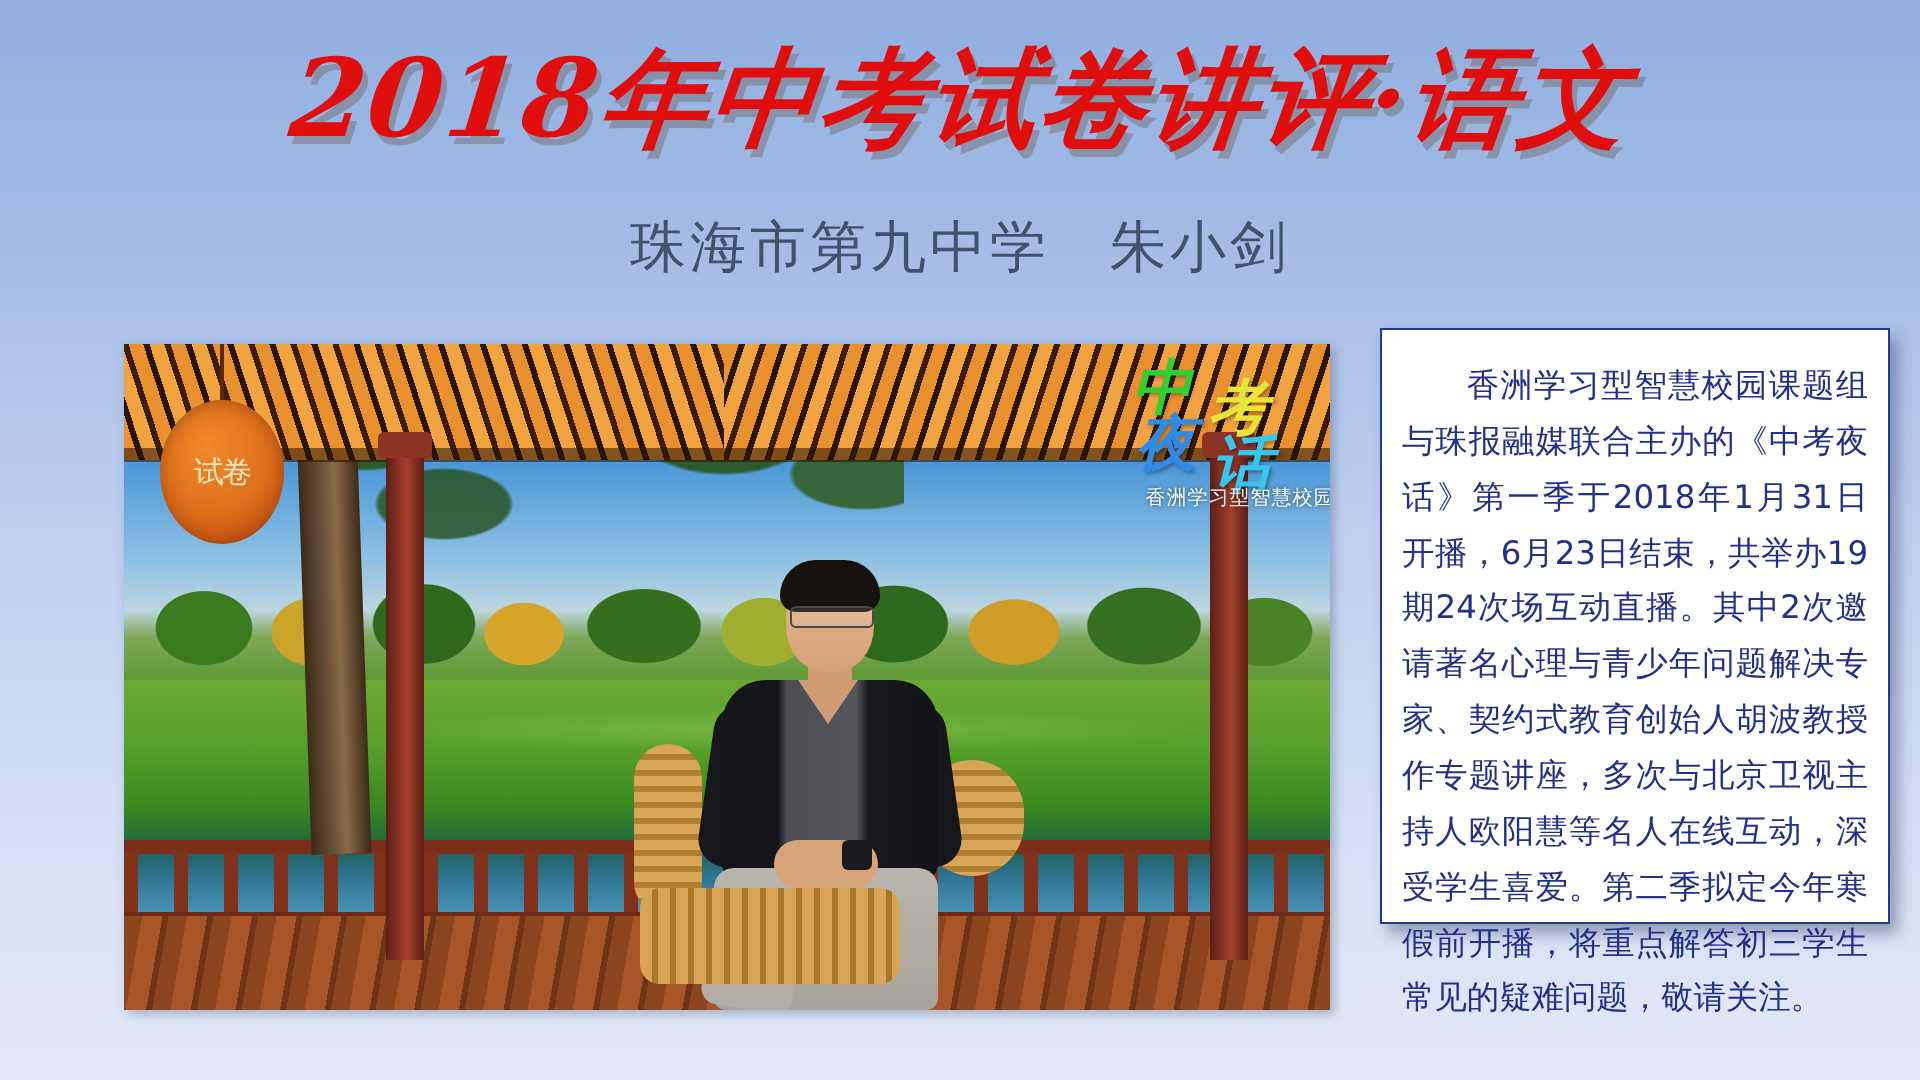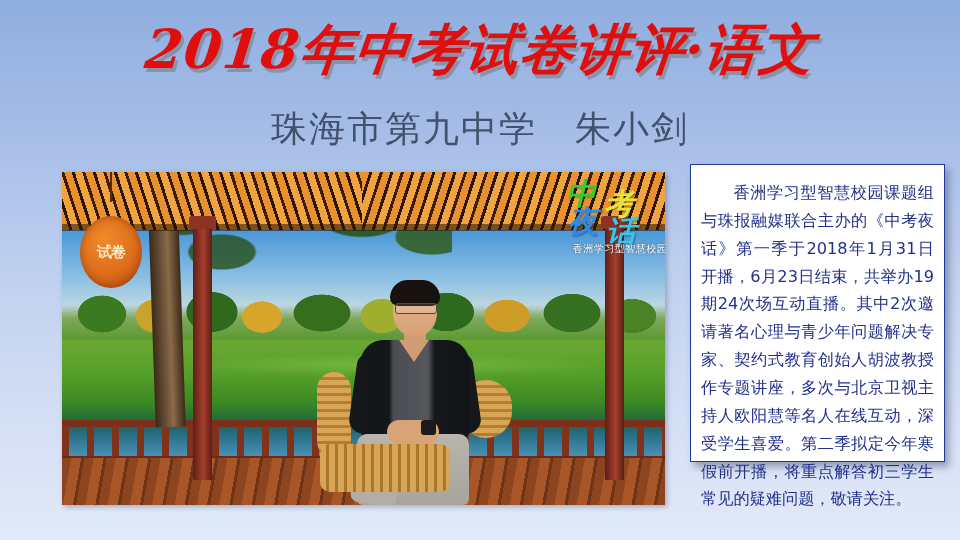--- a/index.html
+++ b/index.html
@@ -19,21 +19,21 @@
     font-family:"DejaVu Serif","Liberation Serif",serif;
     font-size:54px;font-weight:bold;letter-spacing:1px;
     color:#E10E0E;
     text-shadow:3px 4px 0 rgba(120,118,125,.55);
     font-style:italic;
     transform:skewX(-6deg);
     white-space:nowrap;
   }
   #subtitle{
     position:absolute;left:0;top:105px;width:960px;text-align:center;
-    font-size:36px;letter-spacing:2px;
+    font-size:28px;letter-spacing:2px;
     color:#41526B;
     white-space:pre;
   }
 
   
   #photo{
     position:absolute;left:62px;top:172px;width:603px;height:333px;
     overflow:hidden;background:#2d6a1f;
     box-shadow:2px 2px 5px rgba(60,70,100,.35);
   }
@@ -100,25 +100,25 @@
   .canopy{left:60px;top:10px;width:330px;height:95px;
     background:
       radial-gradient(ellipse 60px 34px at 60px 30px,rgba(42,86,28,.92) 65%,transparent 70%),
       radial-gradient(ellipse 70px 30px at 150px 18px,rgba(56,102,34,.9) 65%,transparent 70%),
       radial-gradient(ellipse 66px 34px at 240px 32px,rgba(40,84,26,.9) 65%,transparent 70%),
       radial-gradient(ellipse 54px 26px at 310px 55px,rgba(48,92,30,.85) 65%,transparent 70%),
       radial-gradient(ellipse 50px 26px at 100px 70px,rgba(38,80,26,.8) 65%,transparent 70%);}
 
   
   #badge{
-    position:absolute;left:18px;top:44px;width:62px;height:72px;border-radius:50%;
+    position:absolute;left:18px;top:28px;width:62px;height:72px;border-radius:50%;
     background:radial-gradient(circle at 38% 32%,#F08A2A 0%,#DE6E1C 55%,#B8490F 100%);
     box-shadow:inset 0 0 10px rgba(120,40,0,.55);
     display:flex;align-items:center;justify-content:center;
-    color:#FFE8C0;font-size:15px;font-weight:bold;line-height:1.0;text-align:left;
+    color:#FFE8C0;font-size:15px;font-weight:normal;line-height:1.0;text-align:left;
     letter-spacing:-1px;
   }
   #badge-string{position:absolute;left:48px;top:0;width:2px;height:30px;background:#5a2a10;}
 
   
   #person{position:absolute;left:285px;top:112px;width:135px;height:221px;}
   .p-head{position:absolute;left:46px;top:0;width:44px;height:52px;border-radius:46% 46% 44% 44%;
     background:linear-gradient(to bottom,#E4B68C 0%,#D7A178 100%);}
   .p-hair{position:absolute;left:43px;top:-4px;width:50px;height:26px;border-radius:26px 26px 12px 12px;
     background:#18120e;}

